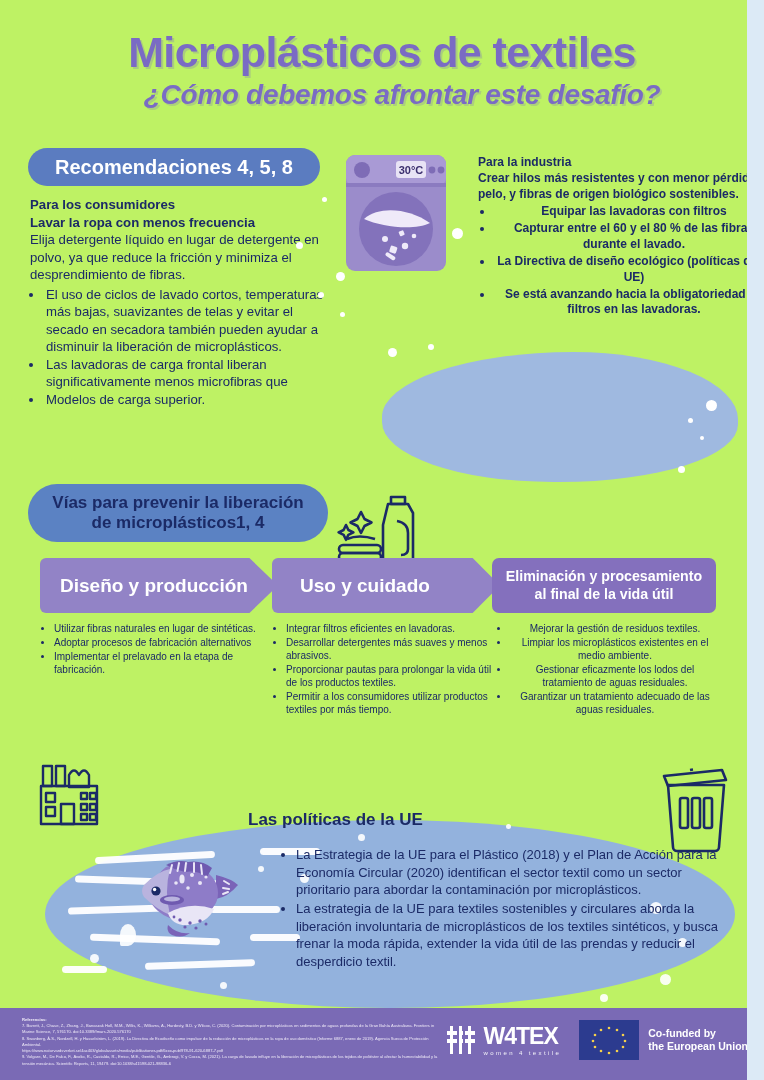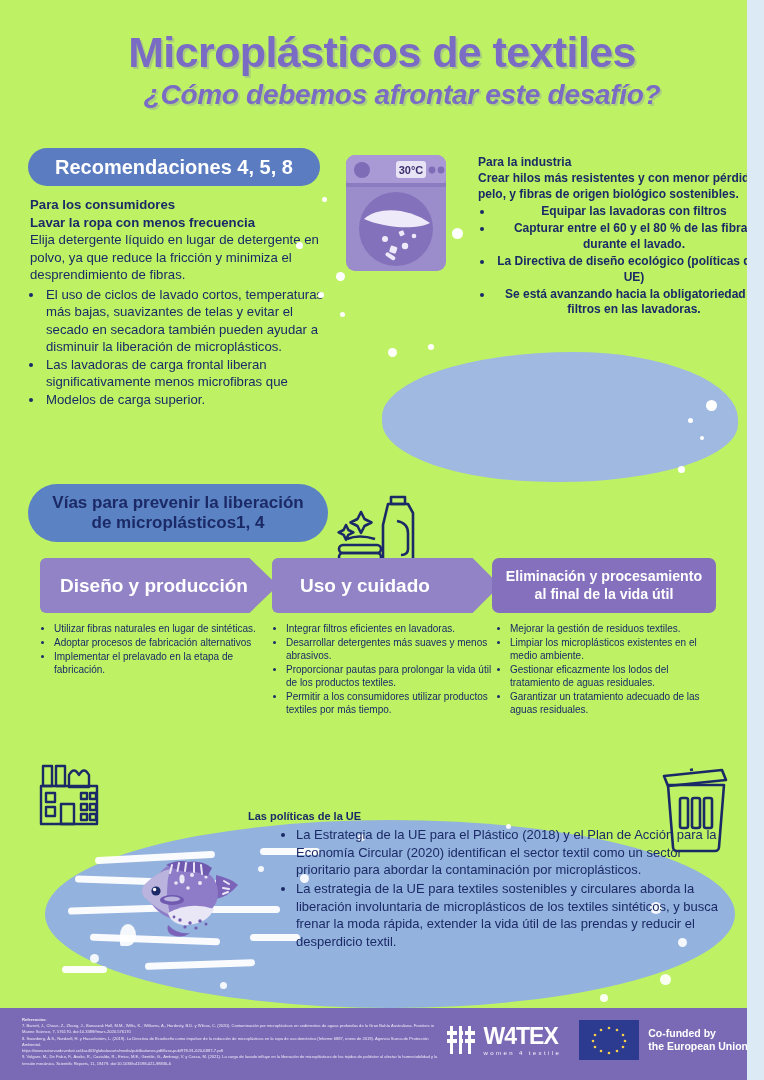--- a/index.html
+++ b/index.html
@@ -99,21 +99,21 @@
   #chev3 { left:492px; top:558px; width:224px; background:#8470bd;
     border-radius:7px; justify-content:center; text-align:center;
     font-size:14.2px; line-height:1.2; padding:0 8px; }
 
   
   .col { position:absolute; top:622px; font-size:10px; line-height:1.3; color:#1b2a66; }
   .col ul { margin-left:14px; }
   .col li { margin-bottom:1px; }
   #col1 { left:40px; width:222px; }
   #col2 { left:272px; width:222px; }
-  #col3 { left:496px; width:224px; }
+  #col3 { left:496px; width:224px;text-align:center; }
 
   
   #factory { position:absolute; left:38px; top:762px; width:90px; height:68px; }
   #bin { position:absolute; left:660px; top:768px; width:72px; height:86px; }
 
   
   #sea {
     position:absolute; left:-40px; top:806px; width:844px; height:212px;
     overflow:hidden;
   }
@@ -121,21 +121,21 @@
     position:absolute; left:85px; top:14px; width:690px; height:188px;
     background:#93b2dd; border-radius:50%;
   }
   .wave { position:absolute; background:#ffffff; height:7px; border-radius:6px; opacity:.95;}
   .bub { position:absolute; background:#ffffff; border-radius:50%; opacity:.9;}
 
   #fish { position:absolute; left:138px; top:855px; width:106px; height:82px; }
 
   
   #eu-policies { position:absolute; left:248px; top:810px; width:470px; }
-  #eu-title { font-size:11px; font-weight:bold; color:#1b2a66; margin-bottom:4px; }
+  #eu-title { font-size:17px; font-weight:bold; color:#1b2a66; margin-bottom:16px; }
   #eu-policies ul { margin-left:16px; font-size:13px; line-height:1.36; color:#1b2a66; }
   #eu-policies li { margin-bottom:1px;margin-left:32px; }
 
   
   #footer {
     position:absolute; left:0; bottom:0; width:764px; height:72px;
     background:#7a6ab5; color:#ffffff;
   }
   #refs {
     position:absolute; left:22px; top:9px; width:420px;

